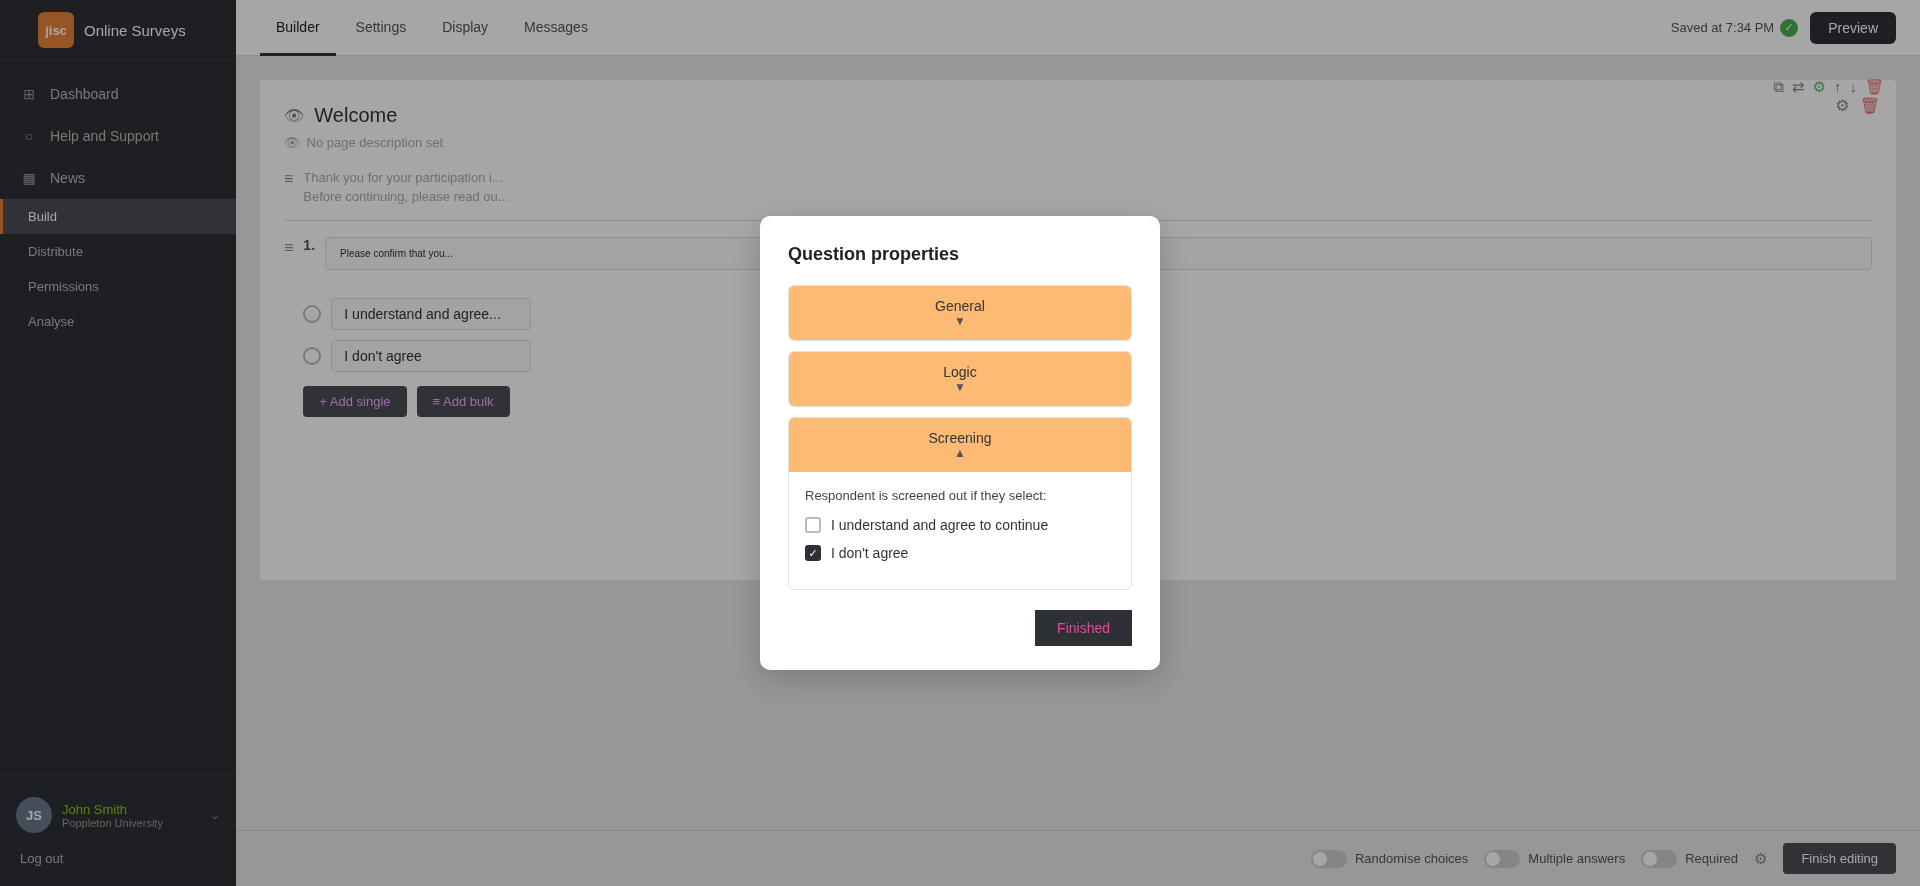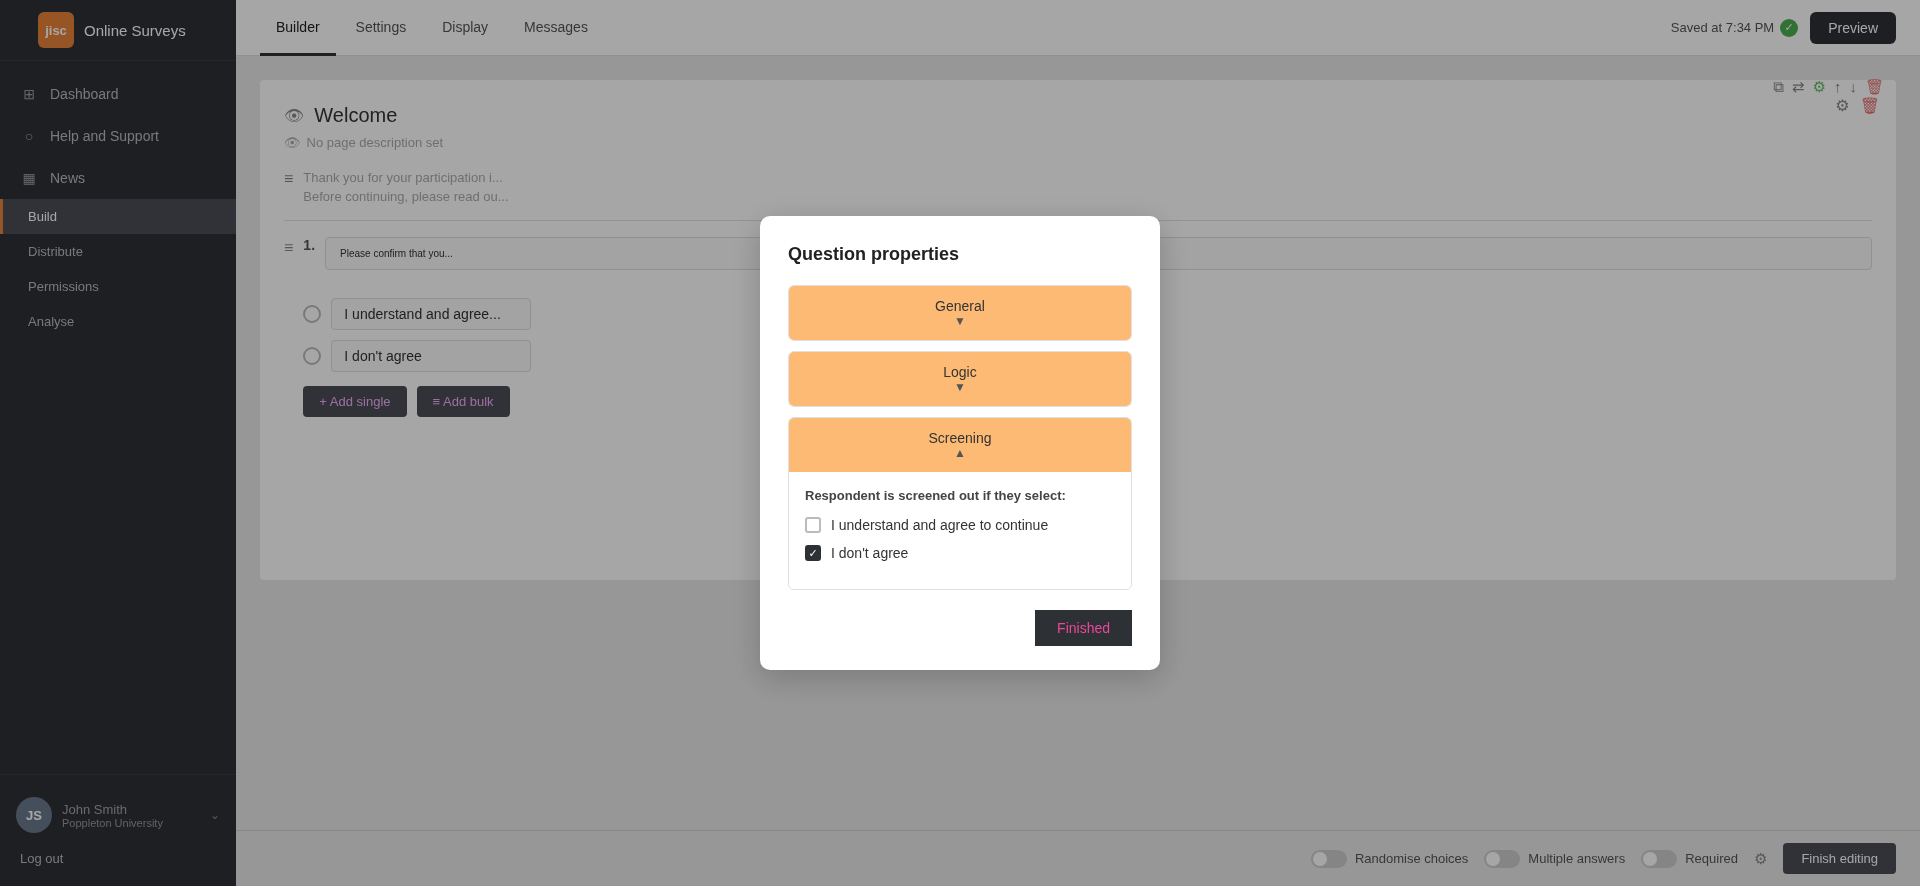--- a/index.html
+++ b/index.html
@@ -101,21 +101,21 @@
       background: #6b7a8d;
       display: flex;
       align-items: center;
       justify-content: center;
       color: white;
       font-size: 13px;
       font-weight: bold;
       flex-shrink: 0;
     }
     .user-details { flex: 1; }
-    .user-name { color: #a3a3a3; font-size: 13px; font-weight: 500; }
+    .user-name { color: #84cc16; font-size: 13px; font-weight: 500; }
     .user-org { color: #999; font-size: 11px; }
     .user-chevron { color: #888; font-size: 12px; }
     .logout-item {
       padding: 8px 20px;
       color: #bbb;
       font-size: 13px;
       cursor: pointer;
     }
 
     
@@ -367,21 +367,20 @@
     }
     .accordion-chevron { color: #555; font-size: 12px; }
     .accordion-body {
       padding: 16px;
       background: white;
     }
     .screening-label {
       font-size: 13px;
       color: #444;
       margin-bottom: 14px;
-      font-weight: bold;
     }
     .checkbox-row {
       display: flex;
       align-items: center;
       gap: 10px;
       margin-bottom: 12px;
       font-size: 14px;
       color: #333;
     }
     .checkbox-unchecked {

